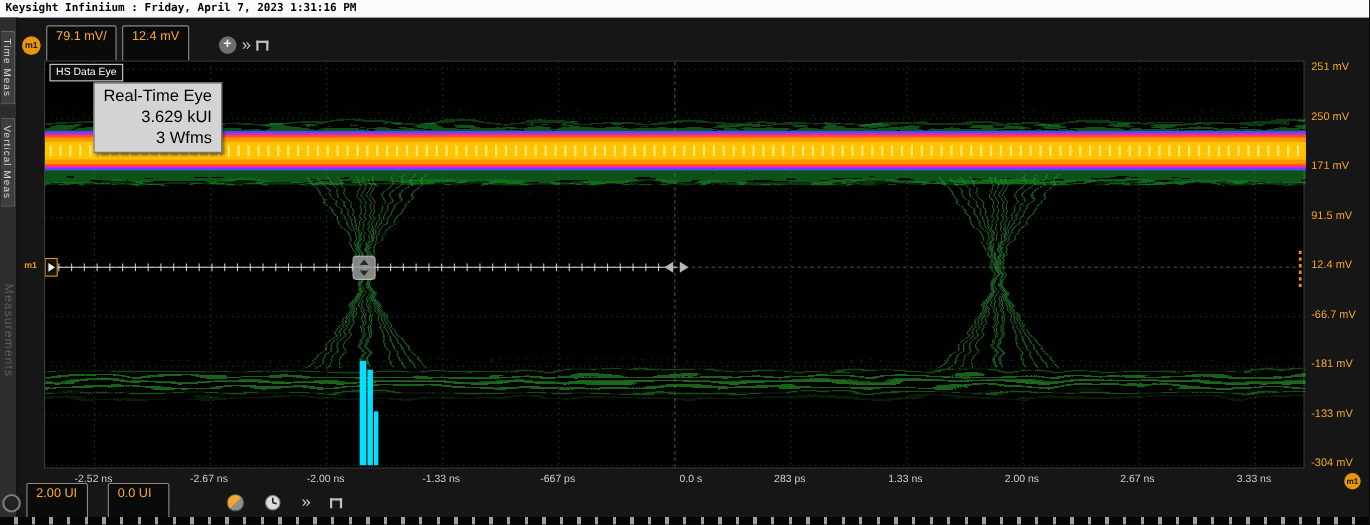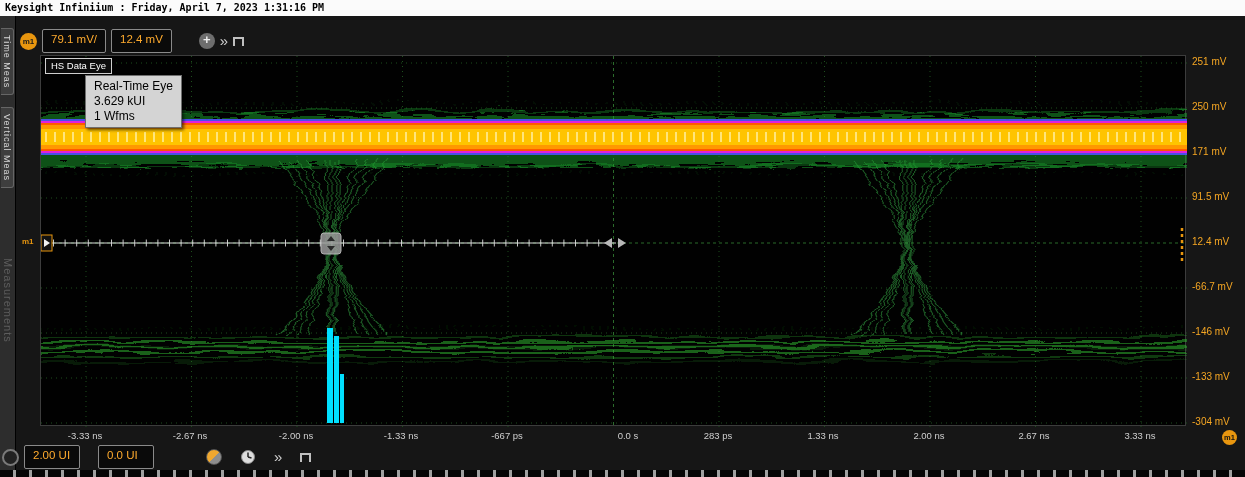--- a/index.html
+++ b/index.html
@@ -19,39 +19,39 @@
               border-radius:0 3px 3px 0; color:#d8d8d8; font-size:9px; letter-spacing:1px;
               padding:6px 1px; margin-top:12px; white-space:nowrap; }
   .side-watermark { writing-mode:vertical-rl; color:#5d5d5d; font-size:11px; letter-spacing:1px;
                     margin-top:70px; white-space:nowrap; }
 
   
   .toolbar-top { position:absolute; left:20px; top:30px; height:22px; display:flex; gap:5px; align-items:center; }
   .toolbar-bottom { position:absolute; left:24px; top:446px; height:22px; display:flex; gap:18px; align-items:center; }
   .badge { width:17px; height:17px; border-radius:50%; background:#e8960f; color:#1a1a1a;
            font-size:8px; font-weight:bold; display:flex; align-items:center; justify-content:center; flex:none; }
-  .field { height:24px; background:#0a0a0a; border:1px solid #8a8a8a; border-radius:2px;
+  .field { height:36px; background:#0a0a0a; border:1px solid #8a8a8a; border-radius:2px;
            color:#ffab2e; font-size:11.5px; line-height:18px; padding:0 8px; min-width:56px; }
   .icon-circle-plus { width:16px; height:16px; border-radius:50%; background:#6e6e6e; color:#eee;
                       font-size:13px; line-height:14px; text-align:center; font-weight:bold; margin-left:22px; }
   .chevrons { color:#cfcfcf; font-size:15px; line-height:16px; }
   .dock { width:11px; height:9px; border:2px solid #c0c0c0; border-bottom:none; }
   .sphere { width:16px; height:16px; border-radius:50%; border:1px solid #555; margin-left:34px;
             background:linear-gradient(135deg,#f0a830 0 50%,#8e8e8e 50% 100%); }
   .clock { width:16px; height:16px; }
 
   
   .plot { position:absolute; left:40px; top:55px; width:1146px; height:371px; background:#010101;
           border:1px solid #3c3c3c; }
   .plot svg { position:absolute; left:0; top:0; }
   .plot-tab { position:absolute; left:4px; top:2px; background:#0c0c0c; border:1px solid #cfcfcf;
               color:#fff; font-size:9.5px; padding:1px 5px 2px; }
   .tooltip { position:absolute; left:44px; top:19px; background:#d4d4d4; border:1px solid #6f6f6f;
-             box-shadow:2px 2px 3px rgba(0,0,0,.6); color:#000; font-size:12px; line-height:1.25;
-             text-align:left; padding:3px 8px; }
+             box-shadow:2px 2px 3px rgba(0,0,0,.6); color:#000; font-size:15px; line-height:1.25;
+             text-align:right; padding:3px 8px; }
 
   
   .ylab { position:absolute; left:1192px; color:#f5a623; font-size:10px; }
   .xlab { position:absolute; top:430px; transform:translateX(-50%); color:#cfcfcf; font-size:9.5px; }
 
   
   .marker-gutter { position:absolute; left:22px; top:237px; color:#e8960f; font-size:8px; font-weight:bold; }
 
   
   .corner-badge { position:absolute; left:1222px; top:430px; width:15px; height:15px; border-radius:50%;
@@ -192,40 +192,40 @@
           <path d="M585 187 L577 182 L577 192 Z"></path>
         </g>
       </g>
       <path d="M1141 172 V206" stroke="#e8960f" stroke-width="2.5" stroke-dasharray="3 3" fill="none"></path>
     </svg>
 
     <div class="plot-tab">HS Data Eye</div>
     <div class="tooltip">
       <div>Real-Time Eye</div>
       <div>3.629 kUI</div>
-      <div>1 Wfms</div>
+      <div>3 Wfms</div>
     </div>
   </div>
 
   <div class="marker-gutter">m1</div>
 
   <div>
     <span class="ylab" style="top:56px">251 mV</span>
     <span class="ylab" style="top:101px">250 mV</span>
     <span class="ylab" style="top:146px">171 mV</span>
     <span class="ylab" style="top:191px">91.5 mV</span>
     <span class="ylab" style="top:236px">12.4 mV</span>
     <span class="ylab" style="top:281px">-66.7 mV</span>
-    <span class="ylab" style="top:326px">-146 mV</span>
+    <span class="ylab" style="top:326px">-181 mV</span>
     <span class="ylab" style="top:371px">-133 mV</span>
     <span class="ylab" style="top:416px">-304 mV</span>
   </div>
 
   <div>
-    <span class="xlab" style="left:85px">-3.33 ns</span>
+    <span class="xlab" style="left:85px">-2.52 ns</span>
     <span class="xlab" style="left:190px">-2.67 ns</span>
     <span class="xlab" style="left:296px">-2.00 ns</span>
     <span class="xlab" style="left:401px">-1.33 ns</span>
     <span class="xlab" style="left:507px">-667 ps</span>
     <span class="xlab" style="left:628px">0.0 s</span>
     <span class="xlab" style="left:718px">283 ps</span>
     <span class="xlab" style="left:823px">1.33 ns</span>
     <span class="xlab" style="left:929px">2.00 ns</span>
     <span class="xlab" style="left:1034px">2.67 ns</span>
     <span class="xlab" style="left:1140px">3.33 ns</span>

